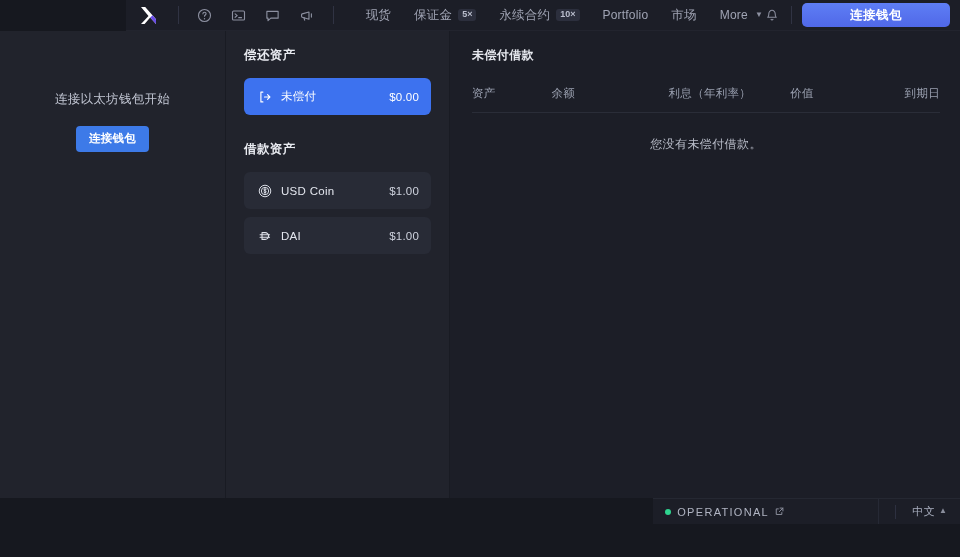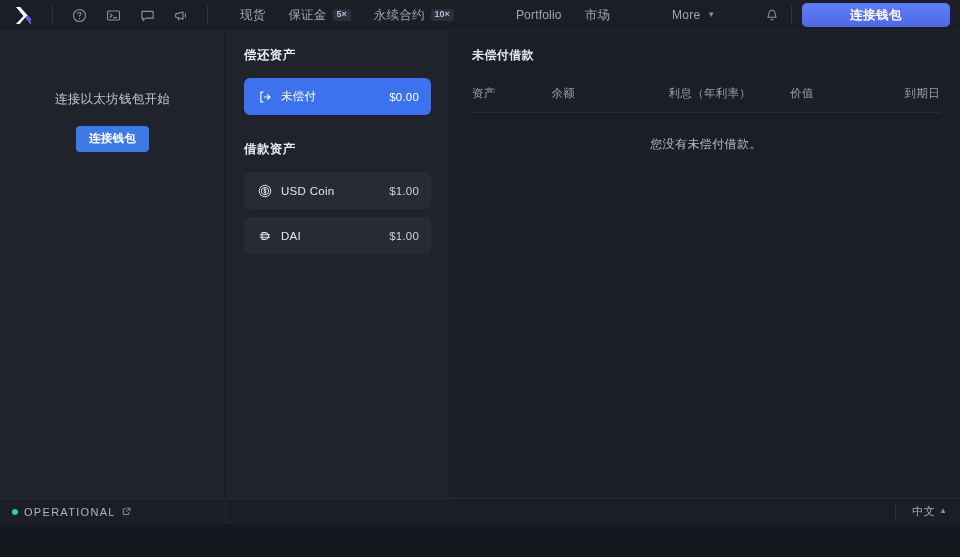--- a/index.html
+++ b/index.html
@@ -3,21 +3,21 @@
 <meta charset="utf-8">
 <style>
   * { box-sizing: border-box; margin: 0; padding: 0; }
   html, body {
     width: 960px; height: 557px;
     background: #16181f;
     font-family: "Liberation Sans", "DejaVu Sans", sans-serif;
     overflow: hidden;
     -webkit-font-smoothing: antialiased;
   }
-  #app { width: 960px; height: 524px; display: flex; flex-direction: column; position: relative; }
+  #app { width: 960px; height: 524px; display: flex; flex-direction: column; position: relative; align-items: flex-end; }
 
   
   .header {
     height: 31px; min-height: 31px;
     background: #1c1e27;
     display: flex; align-items: center;
     padding: 0 10px 0 8px;
     border-bottom: 1px solid #22242e;
     position: relative;
   }
@@ -34,21 +34,21 @@
     display: flex; align-items: center; justify-content: center;
     cursor: pointer;
   }
   .hicon svg { display:block; }
   .nav { display: flex; align-items: center; gap: 23px; padding-left: 22px; }
   .navitem {
     display: flex; align-items: center; gap: 6px;
     font-size: 12.5px; color: #a0a4b4; cursor: pointer; white-space: nowrap;
     letter-spacing: .2px;
   }
-  .navitem.en { font-size: 12px; margin-left: 39px; }
+  .navitem.en { font-size: 12px; }
   .badge {
     background: #2c2f3d; color: #b9bdcc;
     font-size: 9px; font-weight: bold;
     padding: 1.5px 4px 2px; border-radius: 3px;
     line-height: 1; letter-spacing: 0;
   }
   .chev { font-size: 8px; color: #8c90a0; margin-left: 1px; position: relative; top: -1px;}
   .hright { margin-left: auto; display: flex; align-items: center; }
   .bell { width: 18px; height: 18px; color: #8c90a0; display:flex; align-items:center; justify-content:center; cursor: pointer; }
   .connect-btn {

